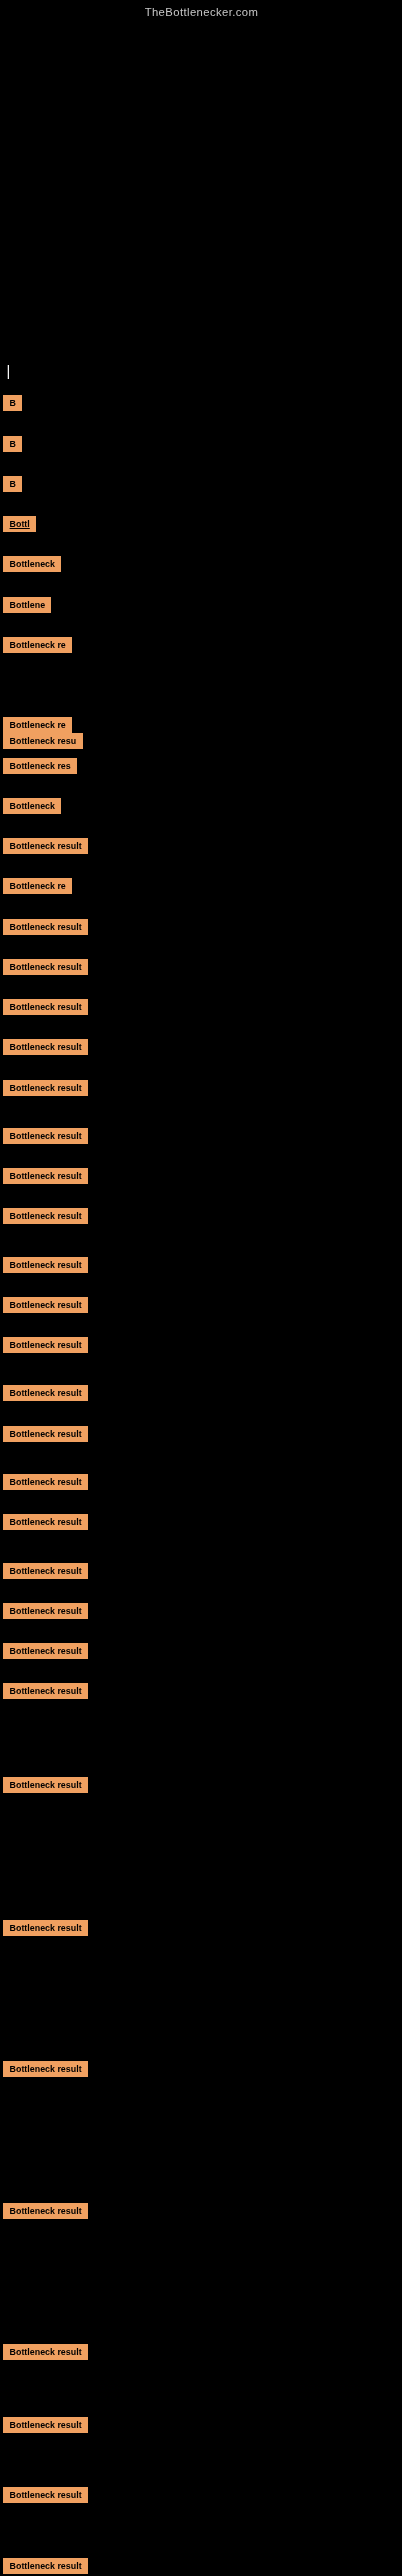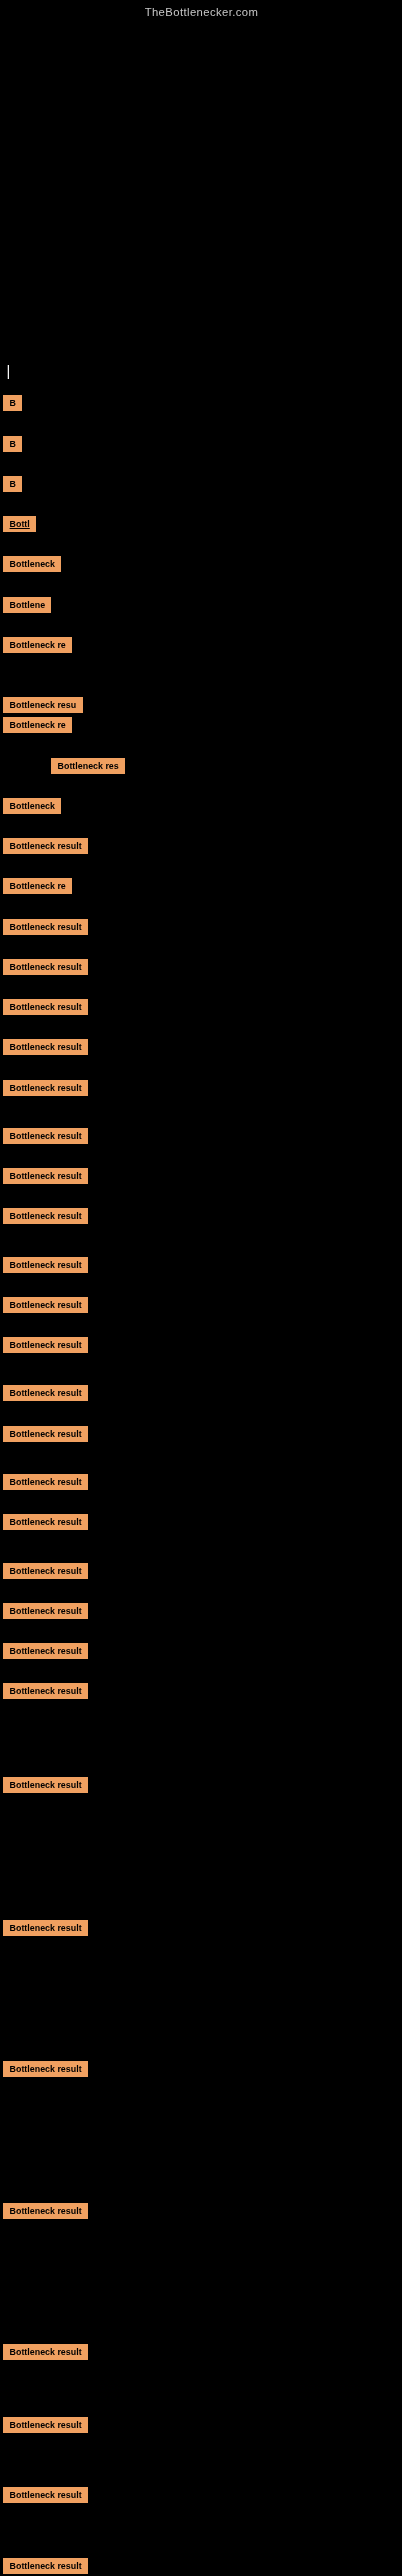--- a/index.html
+++ b/index.html
@@ -82,28 +82,28 @@
     </div>
     <div class="result-row" style="top: 531px; left: 3.2px;">
       <span class="result-badge" style="max-width: 85px; overflow: hidden;">Bottleneck</span>
     </div>
     <div class="result-row" style="top: 572px; left: 3.2px;">
       <span class="result-badge" style="max-width: 72px; overflow: hidden;">Bottlene</span>
     </div>
     <div class="result-row" style="top: 612px; left: 3.2px;">
       <span class="result-badge" style="max-width: 101px; overflow: hidden;">Bottleneck re</span>
     </div>
-    <div class="result-row" style="top: 652px; left: 3.2px; margin-top: 20px;">
+    <div class="result-row" style="top: 688px; left: 3.2px; margin-top: 20px;">
       <span class="result-badge" style="max-width: 113px; overflow: hidden;">Bottleneck resu</span>
     </div>
     <div class="result-row" style="top: 692px; left: 3.2px;">
       <span class="result-badge" style="max-width: 101px; overflow: hidden;">Bottleneck re</span>
     </div>
     <div class="result-row" style="top: 733px; left: 3.2px;">
-      <span class="result-badge" style="max-width: 109px; overflow: hidden; margin-left: 48px;">Bottleneck res</span>
+      <span class="result-badge" style="max-width: 109px; overflow: hidden;">Bottleneck res</span>
     </div>
     <div class="result-row" style="top: 773px; left: 3.2px;">
       <span class="result-badge" style="max-width: 85px; overflow: hidden;">Bottleneck</span>
     </div>
     <div class="result-row" style="top: 813px; left: 3.2px;">
       <span class="result-badge" style="max-width: 125px; overflow: hidden;">Bottleneck result</span>
     </div>
     <div class="result-row" style="top: 853px; left: 3.2px;">
       <span class="result-badge" style="max-width: 101px; overflow: hidden;">Bottleneck re</span>
     </div>

